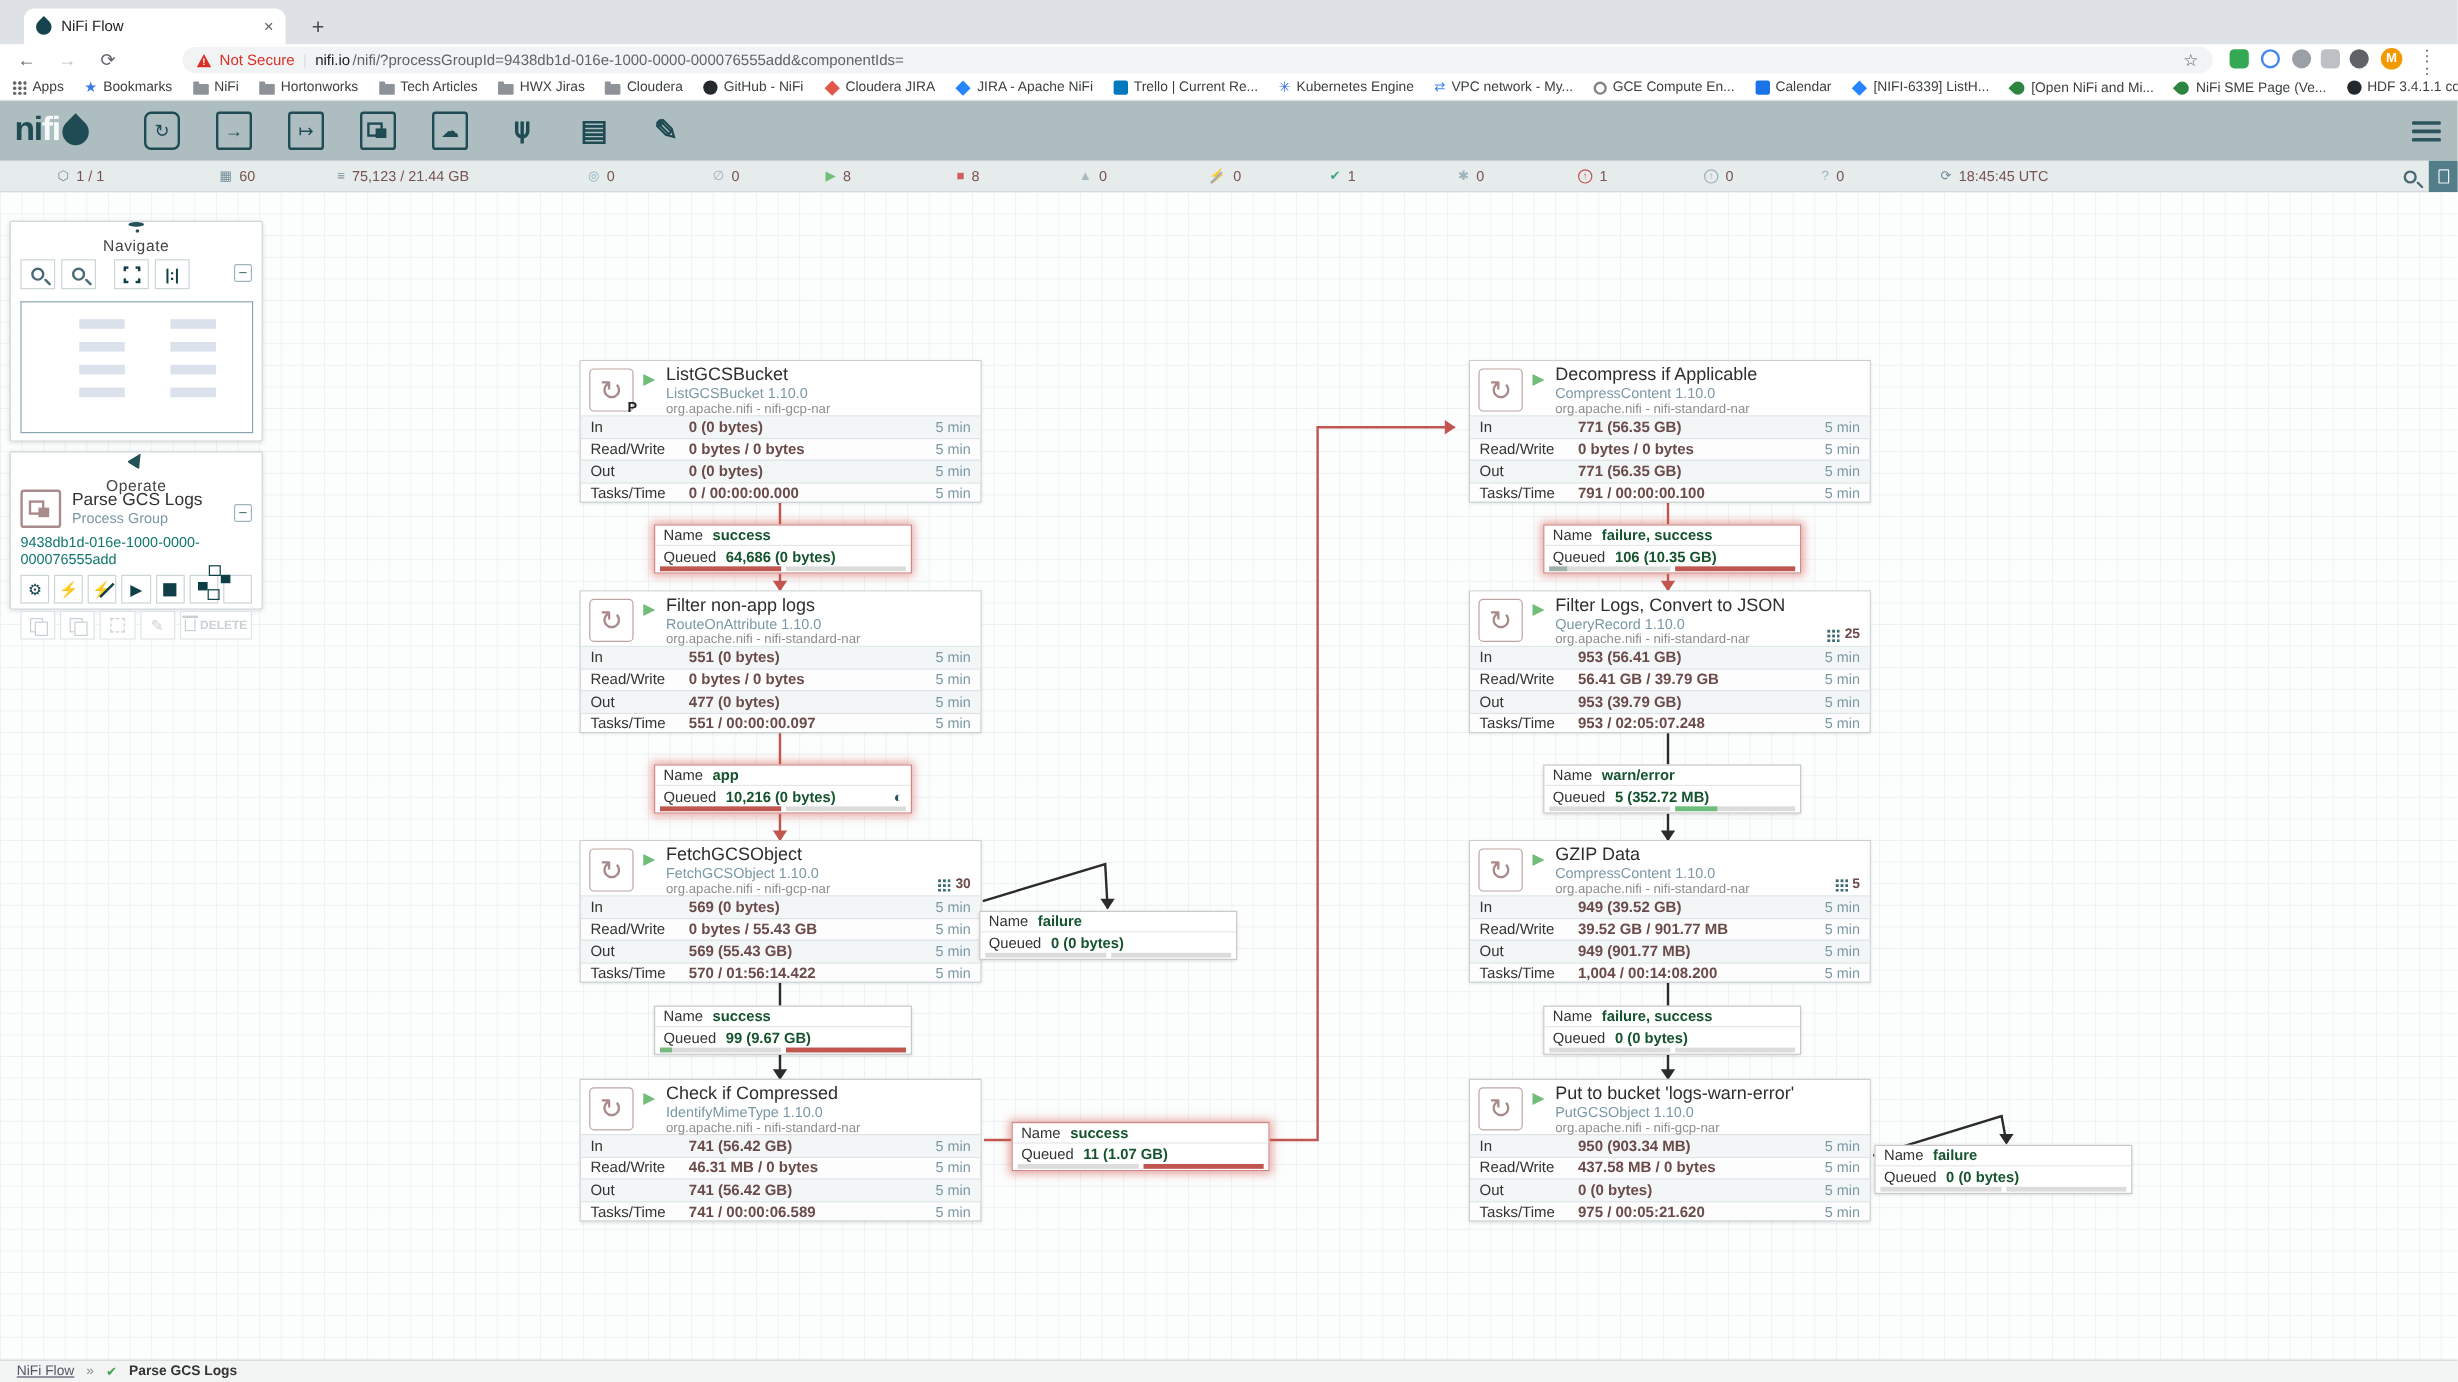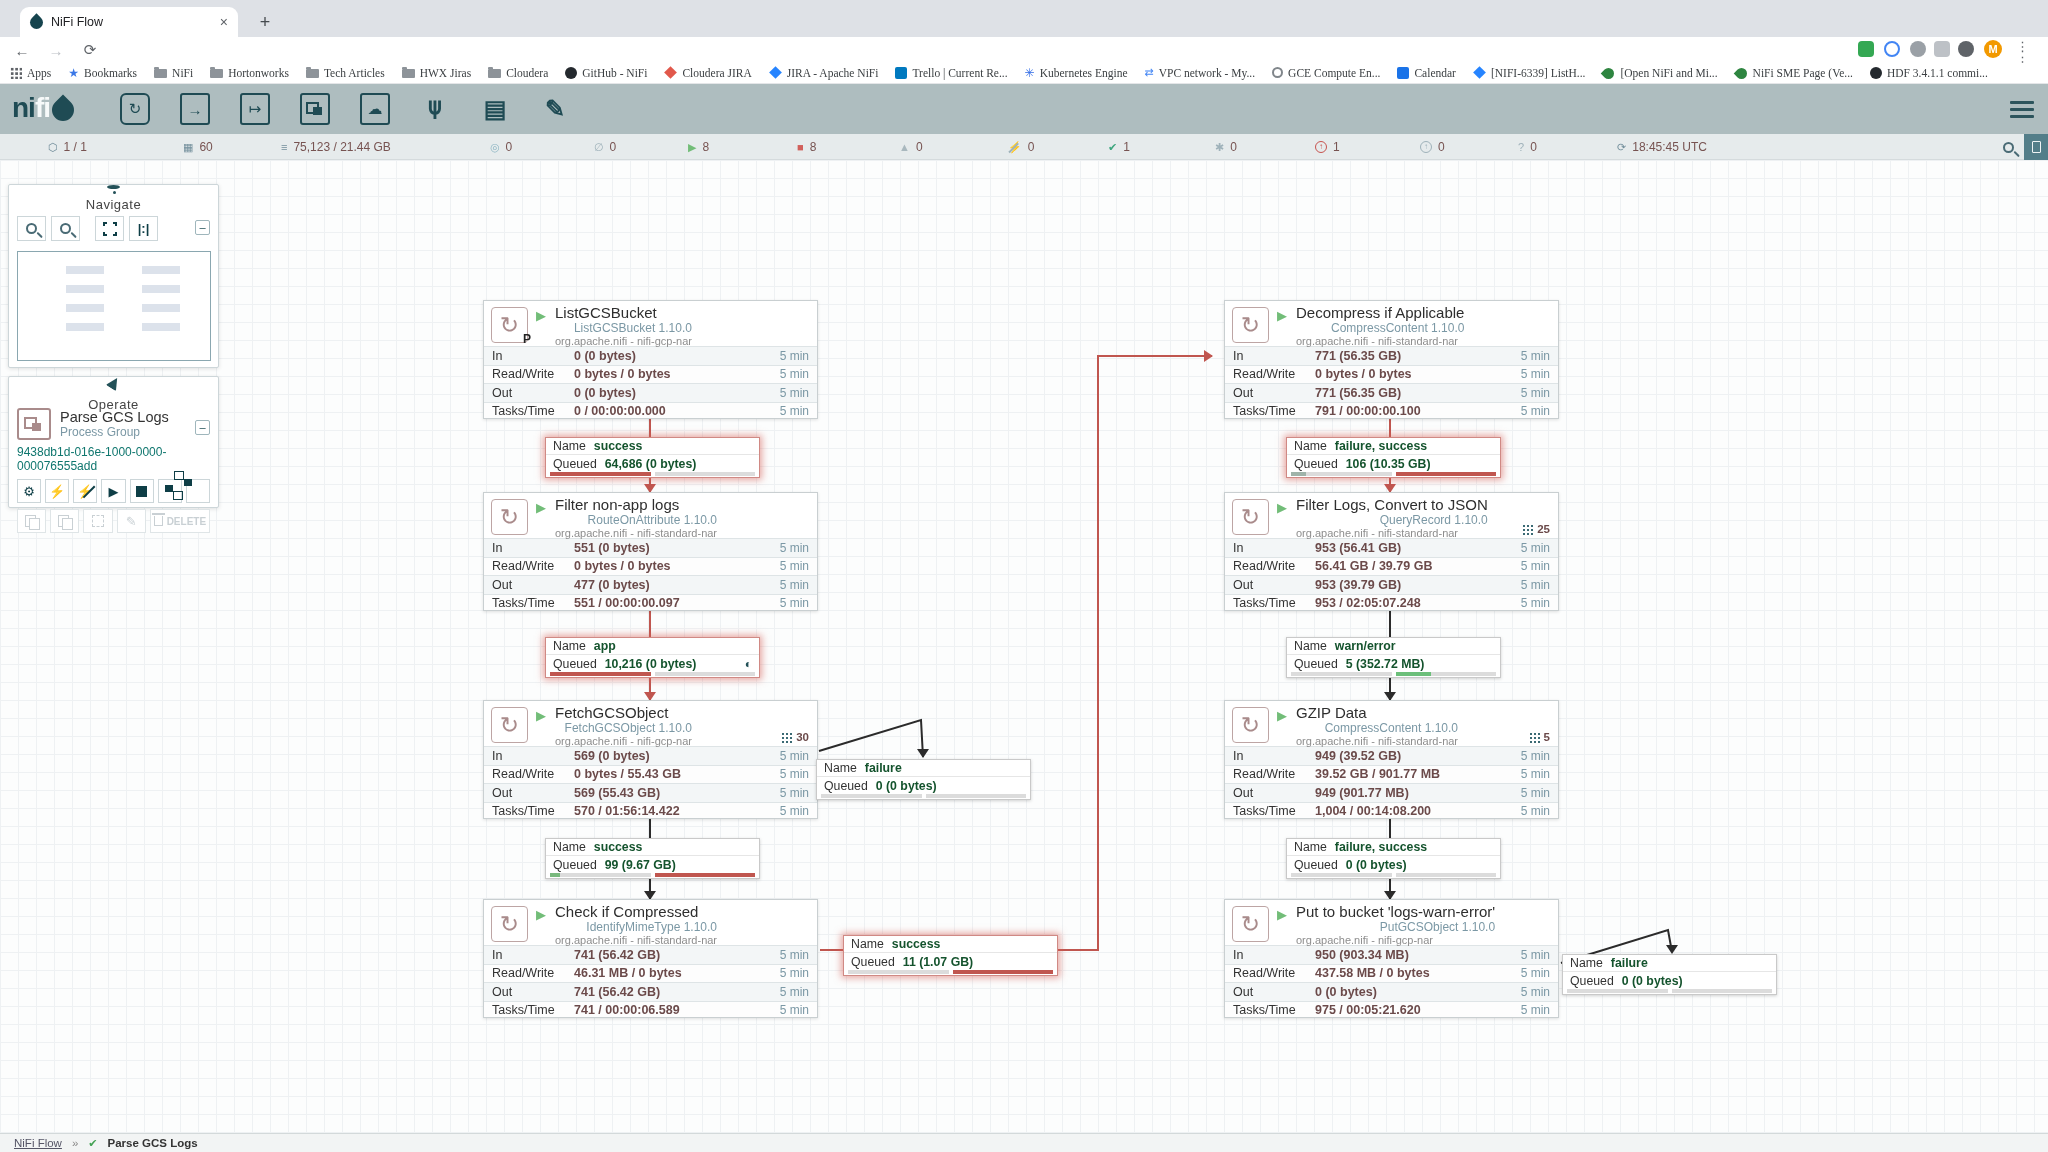--- a/index.html
+++ b/index.html
@@ -24,21 +24,21 @@
   .pill-div { color:#dadce0; font-size:12px; }
   .url-host { color:#202124; font-size:12.5px; }
   .url-path { color:#5f6368; font-size:12.5px; }
   .pill-star { margin-left:auto; color:#5f6368; font-size:14px; }
   .ext-ic { position:absolute; top:4px; width:16px; height:16px; border-radius:4px; }
   .avatar { position:absolute; top:3px; width:18px; height:18px; border-radius:50%; background:#f29900; color:#fff; font-size:11px; font-weight:bold; display:flex; align-items:center; justify-content:center; }
   .kebab { position:absolute; top:2px; color:#5f6368; font-size:13px; letter-spacing:0; }
 
   
   #bookmarks-bar { position:absolute; left:0; top:63px; width:2048px; height:21px; background:#fff; border-bottom:1px solid #e4e6e8; display:flex; align-items:center; padding:0 10px; gap:17px; overflow:hidden; }
-  .bm-item { display:flex; align-items:flex-start; gap:5px; white-space:nowrap;font-family:Liberation Serif, serif; }
+  .bm-item { display:flex; align-items:flex-end; gap:5px; white-space:nowrap; }
   .bm-label { font-size:11.5px; color:#3c4043; }
   .bm-icon { display:inline-block; width:13px; height:12px; position:relative; }
   .bm-icon.folder { width:13px; height:9px; background:#8d9399; border-radius:1px; margin-top:2px; }
   .bm-icon.folder::before { content:""; position:absolute; top:-2px; left:0; width:5px; height:2px; background:#8d9399; border-radius:1px 1px 0 0; }
   .bm-icon.apps-grid { background:radial-gradient(circle,#5f6368 1.4px,transparent 1.6px) 0 0/4.4px 4.4px; width:12px; height:12px; }
   .bm-icon.star { width:auto; height:auto; color:#3b78e7; font-size:12px; line-height:12px; }
   .bm-icon.github { width:12px; height:12px; background:#24292e; border-radius:50%; }
   .bm-icon.jira-blue { width:9px; height:9px; background:#2684ff; transform:rotate(45deg); margin:1px 2px; }
   .bm-icon.jira-red { width:9px; height:9px; background:#e1584b; transform:rotate(45deg); margin:1px 2px; }
   .bm-icon.trello { width:12px; height:12px; background:#0079bf; border-radius:2px; }
@@ -125,21 +125,21 @@
   .trash-ic::before { content:""; position:absolute; left:-3px; top:-3px; width:13px; height:1.8px; background:#c9d0d4; }
 
   
   .processor { position:absolute; width:335px; height:119px; background:#fdfdfd; border:1px solid #c9cfd1; box-shadow:0 1px 3px rgba(0,0,0,.12); }
   .p-head { height:45px; position:relative; background:#fff; }
   .p-icon { position:absolute; left:7px; top:6px; width:37px; height:36px; border:1.6px solid #bda5a4; border-radius:4px; color:#a98b8b; font-size:23px; display:flex; align-items:center; justify-content:center; }
   .p-icon-badge { position:absolute; right:-4px; bottom:-4px; font-size:12px; font-weight:bold; color:#222; background:transparent; }
   .p-run { position:absolute; left:52px; top:7px; color:#72bd78; font-size:13px; }
   .p-titles { position:absolute; left:71px; top:3px; }
   .p-name { font-size:15px; color:#2e2e2e; }
-  .p-type { font-size:12px; color:#7b98a5;text-align:right; }
+  .p-type { font-size:12px; color:#7b98a5; }
   .p-bundle { font-size:11px; color:#8d8d8d; }
   .p-cluster { position:absolute; right:8px; bottom:3px; display:flex; align-items:center; gap:4px; }
   .mini-grid { width:11px; height:11px; background:radial-gradient(circle,#3b6a74 1.2px,transparent 1.4px) 0 0/4px 4px; }
   .p-cluster-count { font-size:11.5px; font-weight:bold; color:#6b4a4a; }
   .p-row { height:18.5px; display:flex; align-items:center; border-top:1px solid #dee4e6; padding:0 8px; font-size:12.5px; }
   .p-row.odd { background:#f3f6f7; }
   .p-rlabel { width:82px; color:#333; }
   .p-rvalue { flex:1; color:#6b4a4a; font-weight:bold; }
   .p-rwin { width:46px; text-align:right; color:#7b98a5; font-size:12px; }
 
@@ -171,20 +171,28 @@
     <span class="tab-title">NiFi Flow</span>
     <span class="tab-close">×</span>
   </div>
   <div class="newtab-btn">+</div>
 </div>
 
 <div id="urlbar">
   <span class="nav-ic" style="left:10px;">←</span>
   <span class="nav-ic dim" style="left:44px;">→</span>
   <span class="nav-ic" style="left:78px;">⟳</span>
+  <div class="url-pill">
+    <span class="warn-tri"></span>
+    <span class="notsecure">Not Secure</span>
+    <span class="pill-div">|</span>
+    <span class="url-host">nifi.io</span>
+    <span class="url-path" style="margin-left:-5px;">/nifi/?processGroupId=9438db1d-016e-1000-0000-000076555add&amp;componentIds=</span>
+    <span class="pill-star">☆</span>
+  </div>
   <span class="ext-ic" style="left:1858px;background:#34a853;"></span>
   <span class="ext-ic" style="left:1884px;background:#fff;border:2px solid #4285f4;border-radius:50%;"></span>
   <span class="ext-ic" style="left:1910px;background:#9aa0a6;border-radius:50%;"></span>
   <span class="ext-ic" style="left:1934px;background:#bdc1c6;"></span>
   <span class="ext-ic" style="left:1958px;background:#5f6368;border-radius:50%;"></span>
   <span class="avatar" style="left:1984px;">M</span>
   <span class="kebab" style="left:2016px;">⋮<br>⋮</span>
 </div>
 
 <div id="bookmarks-bar">

